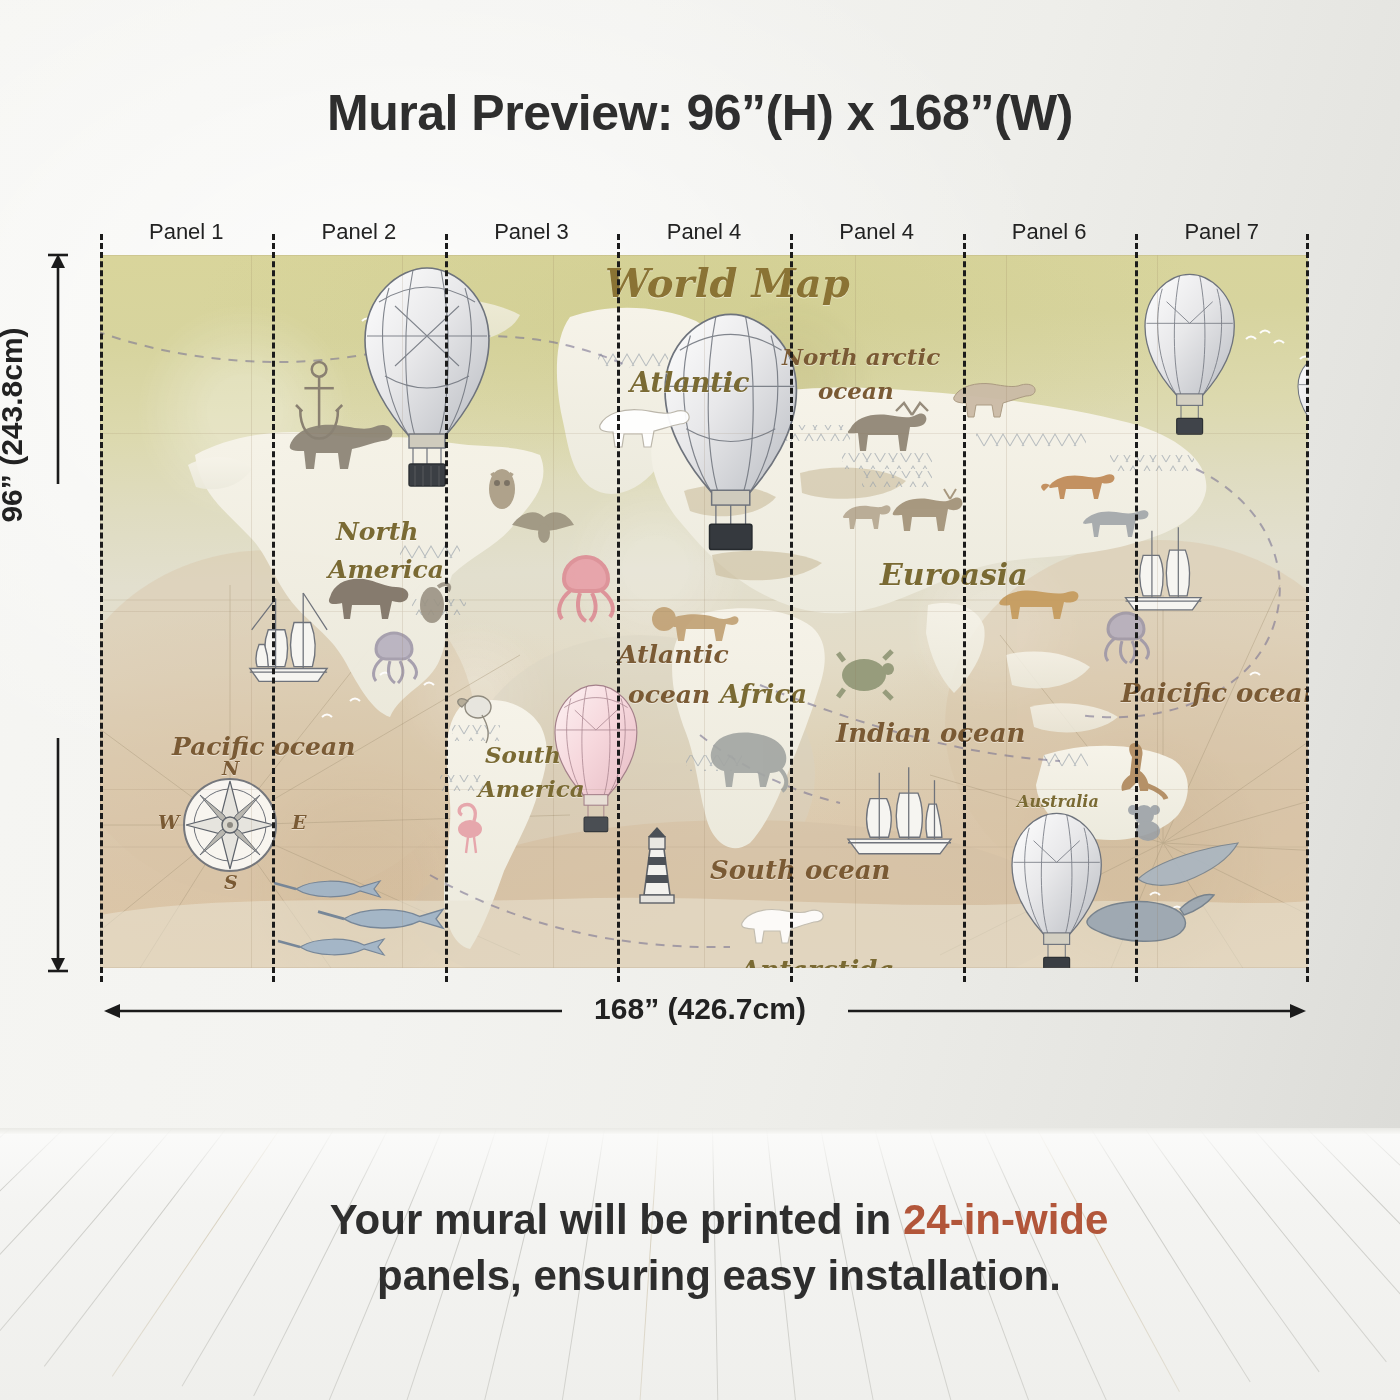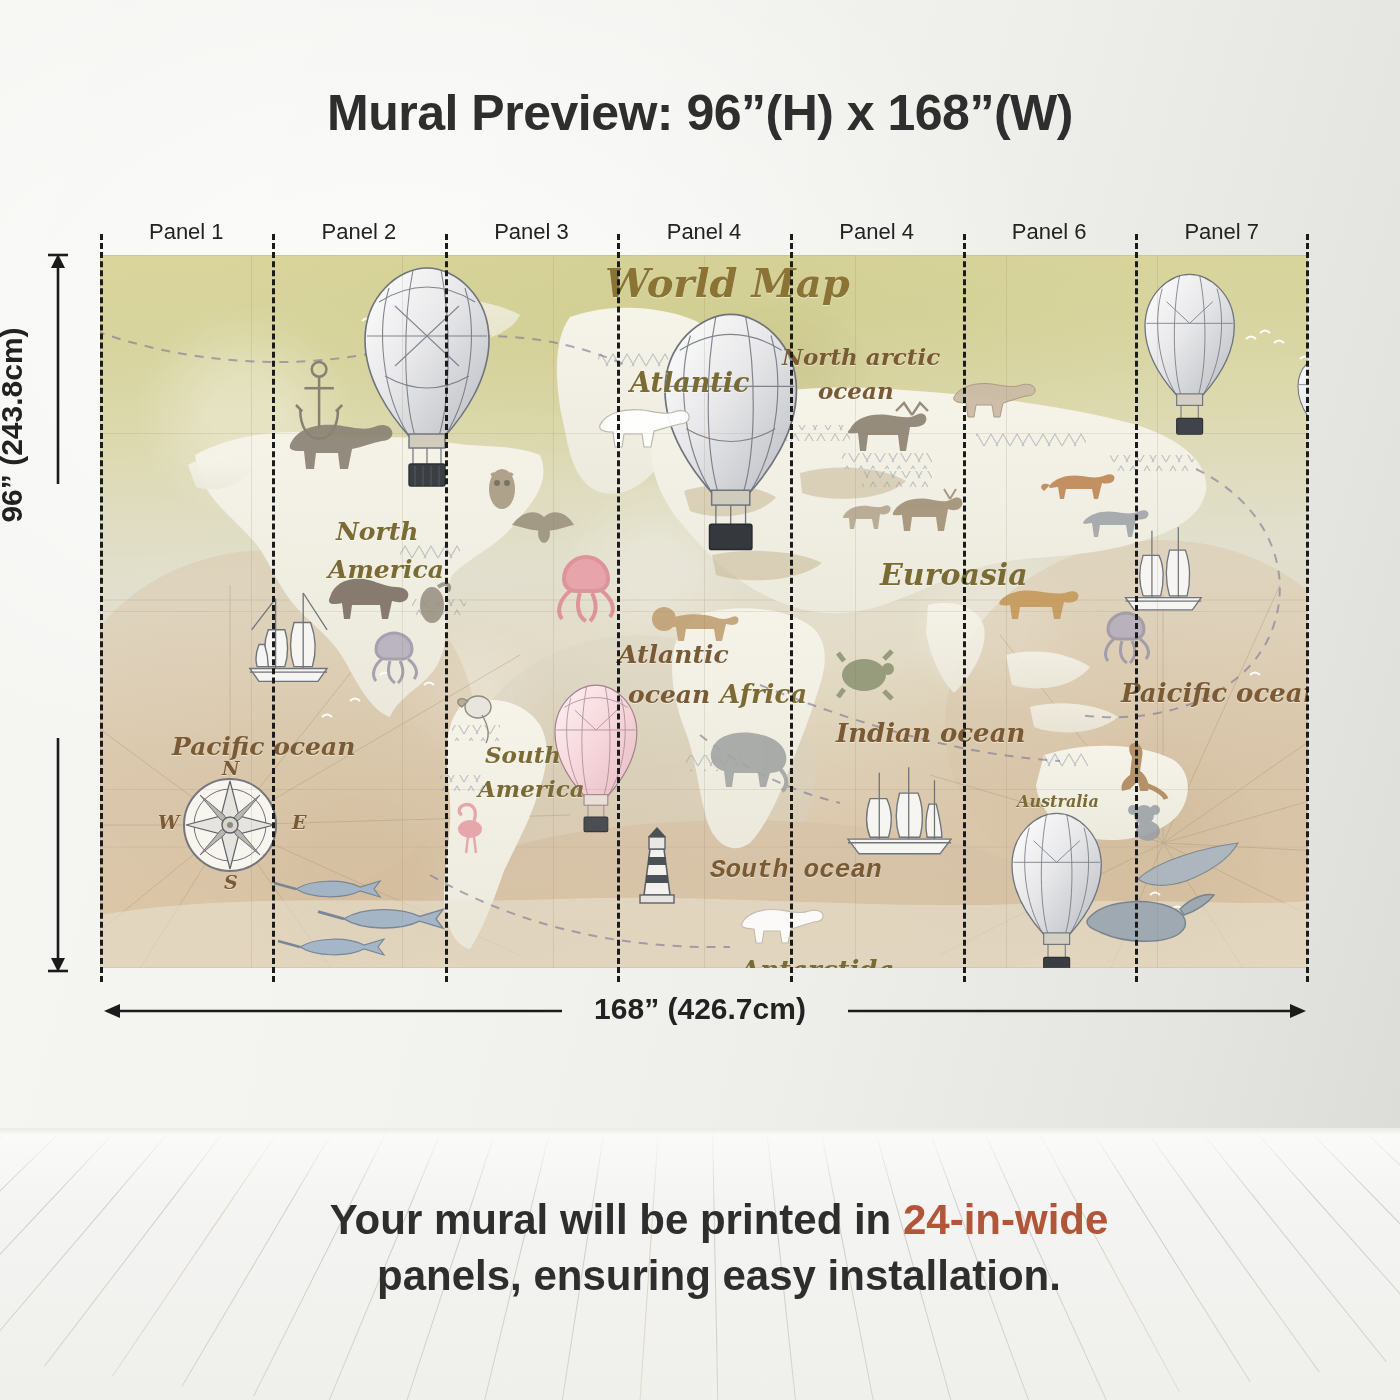--- a/index.html
+++ b/index.html
@@ -636,21 +636,21 @@
       <div class="maplabel brown" style="left: 72px; top: 477px; font-size: 25px;">Pacific ocean</div>
       <div class="maplabel brown" style="left: 518px; top: 385px; font-size: 25px;">Atlantic</div>
       <div class="maplabel brown" style="left: 528px; top: 425px; font-size: 25px;">ocean</div>
       <div class="maplabel" style="left: 385px; top: 486px; font-size: 23px;">South</div>
       <div class="maplabel" style="left: 378px; top: 520px; font-size: 23px;">America</div>
       <div class="maplabel brown" style="left: 682px; top: 88px; font-size: 23px;">North arctic</div>
       <div class="maplabel brown" style="left: 718px; top: 122px; font-size: 23px;">ocean</div>
       <div class="maplabel" style="left: 780px; top: 254px; font-size: 30px; margin-top: 48px;">Euroasia</div>
       <div class="maplabel" style="left: 620px; top: 424px; font-size: 26px;">Africa</div>
       <div class="maplabel brown" style="left: 736px; top: 463px; font-size: 26px;">Indian ocean</div>
-      <div class="maplabel brown" style="left: 610px; top: 600px; font-size: 26px; font-family: Liberation Mono, monospace;">South ocean</div>
+      <div class="maplabel brown" style="left: 610px; top: 600px; font-size: 26px;">South ocean</div>
       <div class="maplabel" style="left: 640px; top: 700px; font-size: 26px;">Antarctida</div>
       <div class="maplabel" style="left: 917px; top: 537px; font-size: 16px;">Australia</div>
       <div class="maplabel brown" style="left: 1021px; top: 423px; font-size: 26px;">Paicific ocean</div>
     </div>
 
   <div class="maplabel brown" style="left:122px; top:502px; font-size:19px;">N</div>
   <div class="maplabel brown" style="left:58px;  top:556px; font-size:19px;">W</div>
   <div class="maplabel brown" style="left:192px; top:556px; font-size:19px;">E</div>
   <div class="maplabel brown" style="left:124px; top:616px; font-size:19px;">S</div>
 </div>

